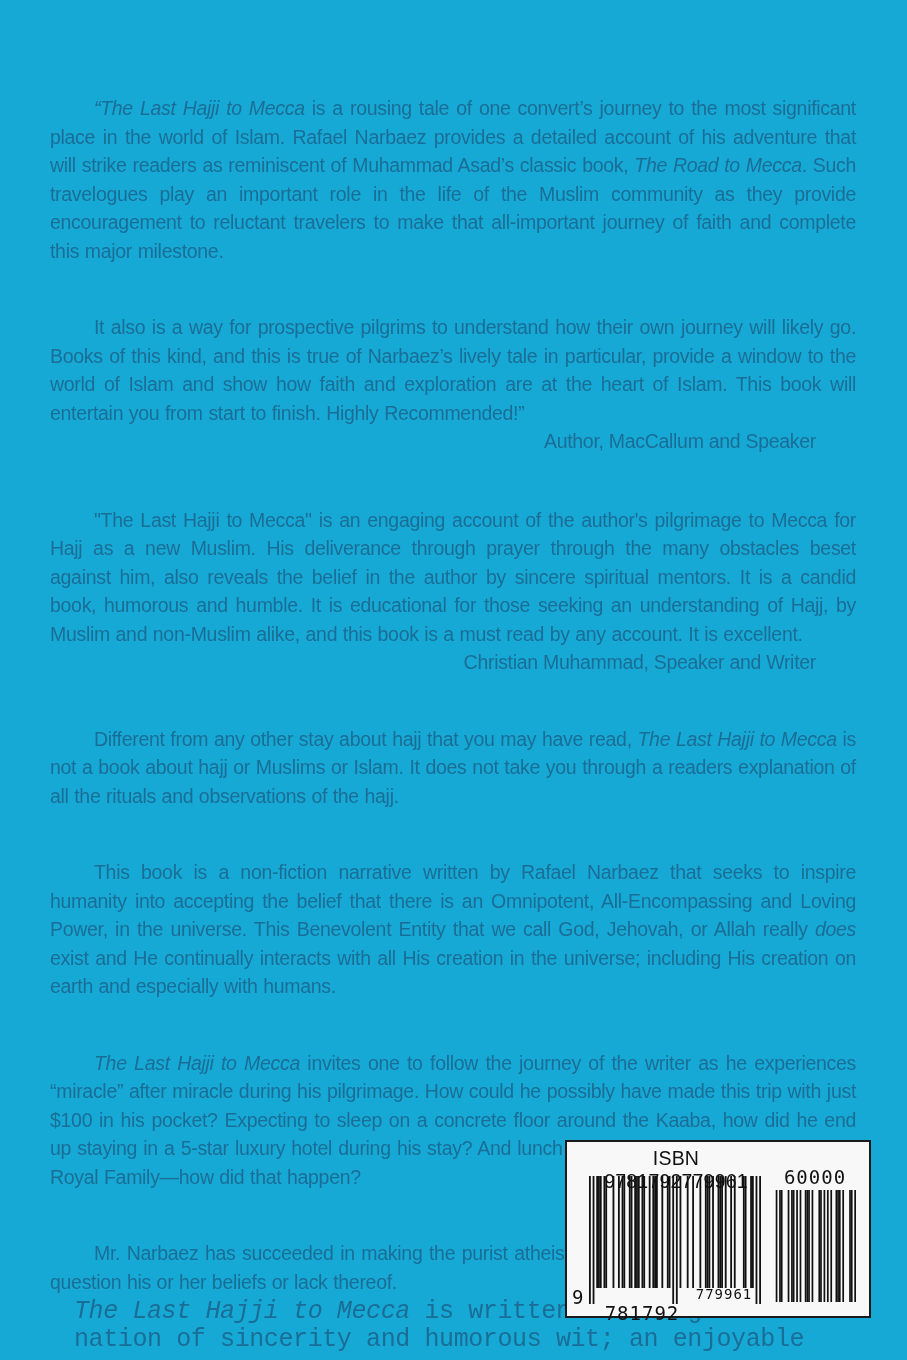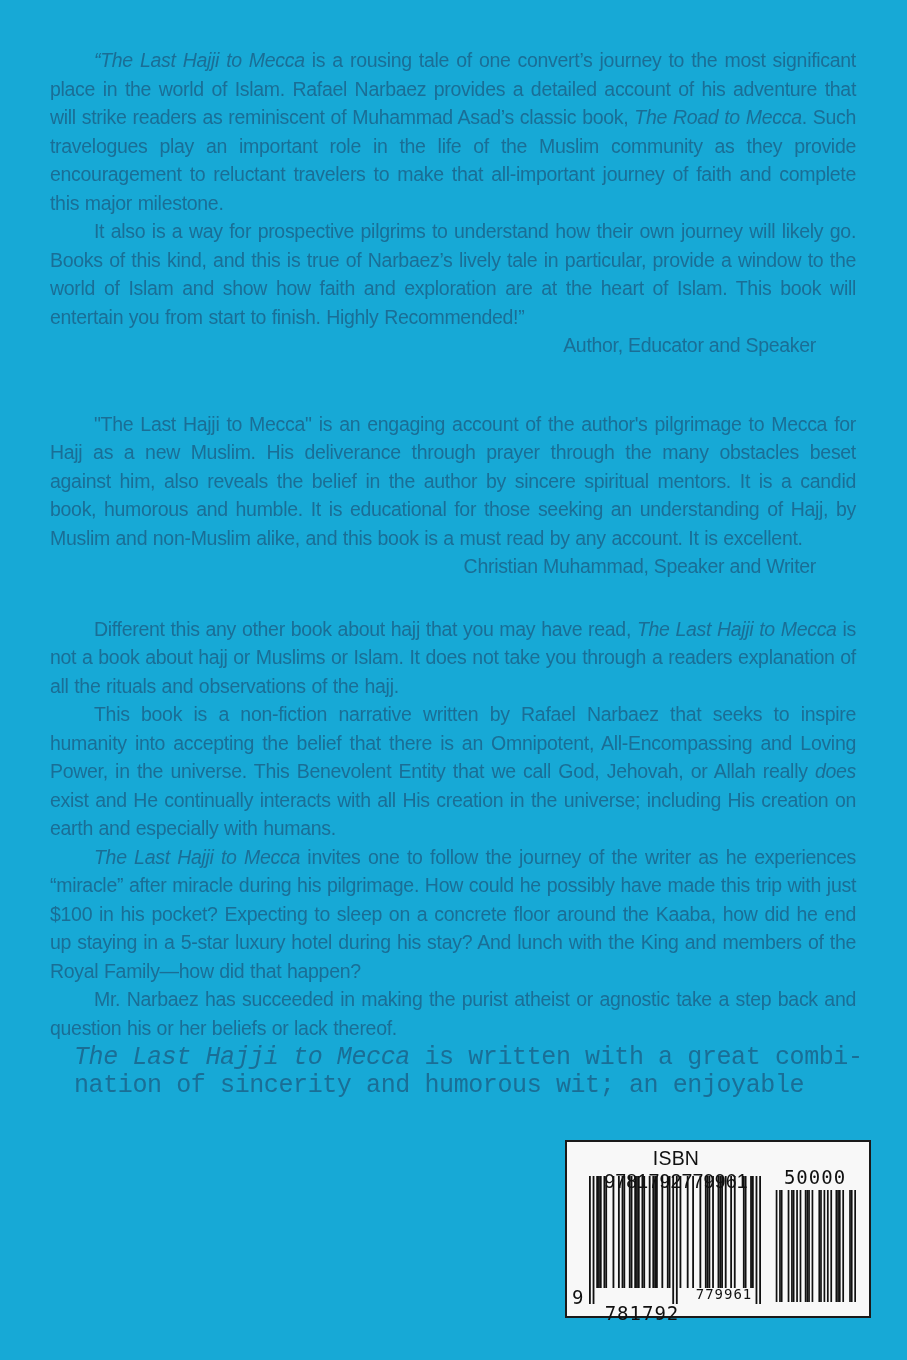--- a/index.html
+++ b/index.html
@@ -17,21 +17,21 @@
     left:50px; top:46px; width:806px;
     z-index:1;
   }
   p.body {
     font-size:19.5px;
     line-height:28.5px;
     letter-spacing:-0.3px;
     text-align:justify;
     word-spacing:0.5px;
   }
-  p.indent { text-indent:44px; }
+  p.indent { text-indent:44px;margin-top:48px; }
   .it { font-style:italic; }
   .attrib {
     font-size:19.5px;
     line-height:28.5px;
     letter-spacing:-0.3px;
     text-align:right;
     padding-right:40px;
   }
   .attrib-1 { margin-bottom:50px; }
   .attrib-2 { margin-bottom:34px; }
@@ -84,30 +84,30 @@
 <body>
 
 <div class="cover">
   <div class="text-col">
 
     <p class="body indent"><span class="it">“The Last Hajji to Mecca</span><span> is a rousing tale of one convert’s journey to the most significant place in the world of Islam. Rafael Narbaez provides a detailed account of his adventure that will strike readers as reminiscent of Muhammad Asad’s classic book, </span><span class="it">The Road to Mecca</span><span>. Such travelogues play an important role in the life of the Muslim community as they provide encouragement to reluctant travelers to make that all-important journey of faith and complete this major milestone.</span></p>
 
     <p class="body indent">It also is a way for prospective pilgrims to understand how their own journey will likely go. Books of this kind, and this is true of Narbaez’s lively tale in particular, provide a window to the world of Islam and show how faith and exploration are at the heart of Islam. This book will entertain you from start to finish. Highly Recommended!”</p>
 
     <div class="attrib attrib-1">
-      <div>Author, Educator and Speaker</div>
+      <div>Author, MacCallum and Speaker</div>
     </div>
 
     <p class="body indent">"The Last Hajji to Mecca" is an engaging account of the author's pilgrimage to Mecca for Hajj as a new Muslim. His deliverance through prayer through the many obstacles beset against him, also reveals the belief in the author by sincere spiritual mentors. It is a candid book, humorous and humble. It is educational for those seeking an understanding of Hajj, by Muslim and non-Muslim alike, and this book is a must read by any account. It is excellent.</p>
 
     <div class="attrib attrib-2">
       <div>Christian Muhammad, Speaker and Writer</div>
     </div>
 
-    <p class="body indent"><span>Different this any other book about hajj that you may have read, </span><span class="it">The Last Hajji to Mecca</span><span> is not a book about hajj or Muslims or Islam. It does not take you through a readers explanation of all the rituals and observations of the hajj.</span></p>
+    <p class="body indent"><span>Different from any other stay about hajj that you may have read, </span><span class="it">The Last Hajji to Mecca</span><span> is not a book about hajj or Muslims or Islam. It does not take you through a readers explanation of all the rituals and observations of the hajj.</span></p>
 
     <p class="body indent"><span>This book is a non-fiction narrative written by Rafael Narbaez that seeks to inspire humanity into accepting the belief that there is an Omnipotent, All-Encompassing and Loving Power, in the universe. This Benevolent Entity that we call God, Jehovah, or Allah really </span><span class="it">does</span><span> exist and He continually interacts with all His creation in the universe; including His creation on earth and especially with humans.</span></p>
 
     <p class="body indent"><span class="it">The Last Hajji to Mecca</span><span> invites one to follow the journey of the writer as he experiences “miracle” after miracle during his pilgrimage. How could he possibly have made this trip with just $100 in his pocket? Expecting to sleep on a concrete floor around the Kaaba, how did he end up staying in a 5-star luxury hotel during his stay? And lunch with the King and members of the Royal Family—how did that happen?</span></p>
 
     <p class="body indent">Mr. Narbaez has succeeded in making the purist atheist or agnostic take a step back and question his or her beliefs or lack thereof.</p>
 
     <div class="endorse">
       <div class="endorse-line"><span class="it">The Last Hajji to Mecca</span><span> is written with a great combi-</span></div>
       <div class="endorse-line">nation of sincerity and humorous wit; an enjoyable</div>
@@ -188,15 +188,15 @@
         <rect x="37" y="0" width="1" height="112"></rect>
         <rect x="38" y="0" width="1" height="112"></rect>
         <rect x="40" y="0" width="1" height="112"></rect>
         <rect x="44" y="0" width="1" height="112"></rect>
         <rect x="45" y="0" width="1" height="112"></rect>
         <rect x="47" y="0" width="1" height="112"></rect>
       </svg>
     <div class="bc-digit-left">9</div>
     <div class="bc-digit-g1">781792</div>
     <div class="bc-digit-g2">779961</div>
-    <div class="bc-addon-label">50000</div>
+    <div class="bc-addon-label">60000</div>
   </div>
 </div>
 
 </body></html>

